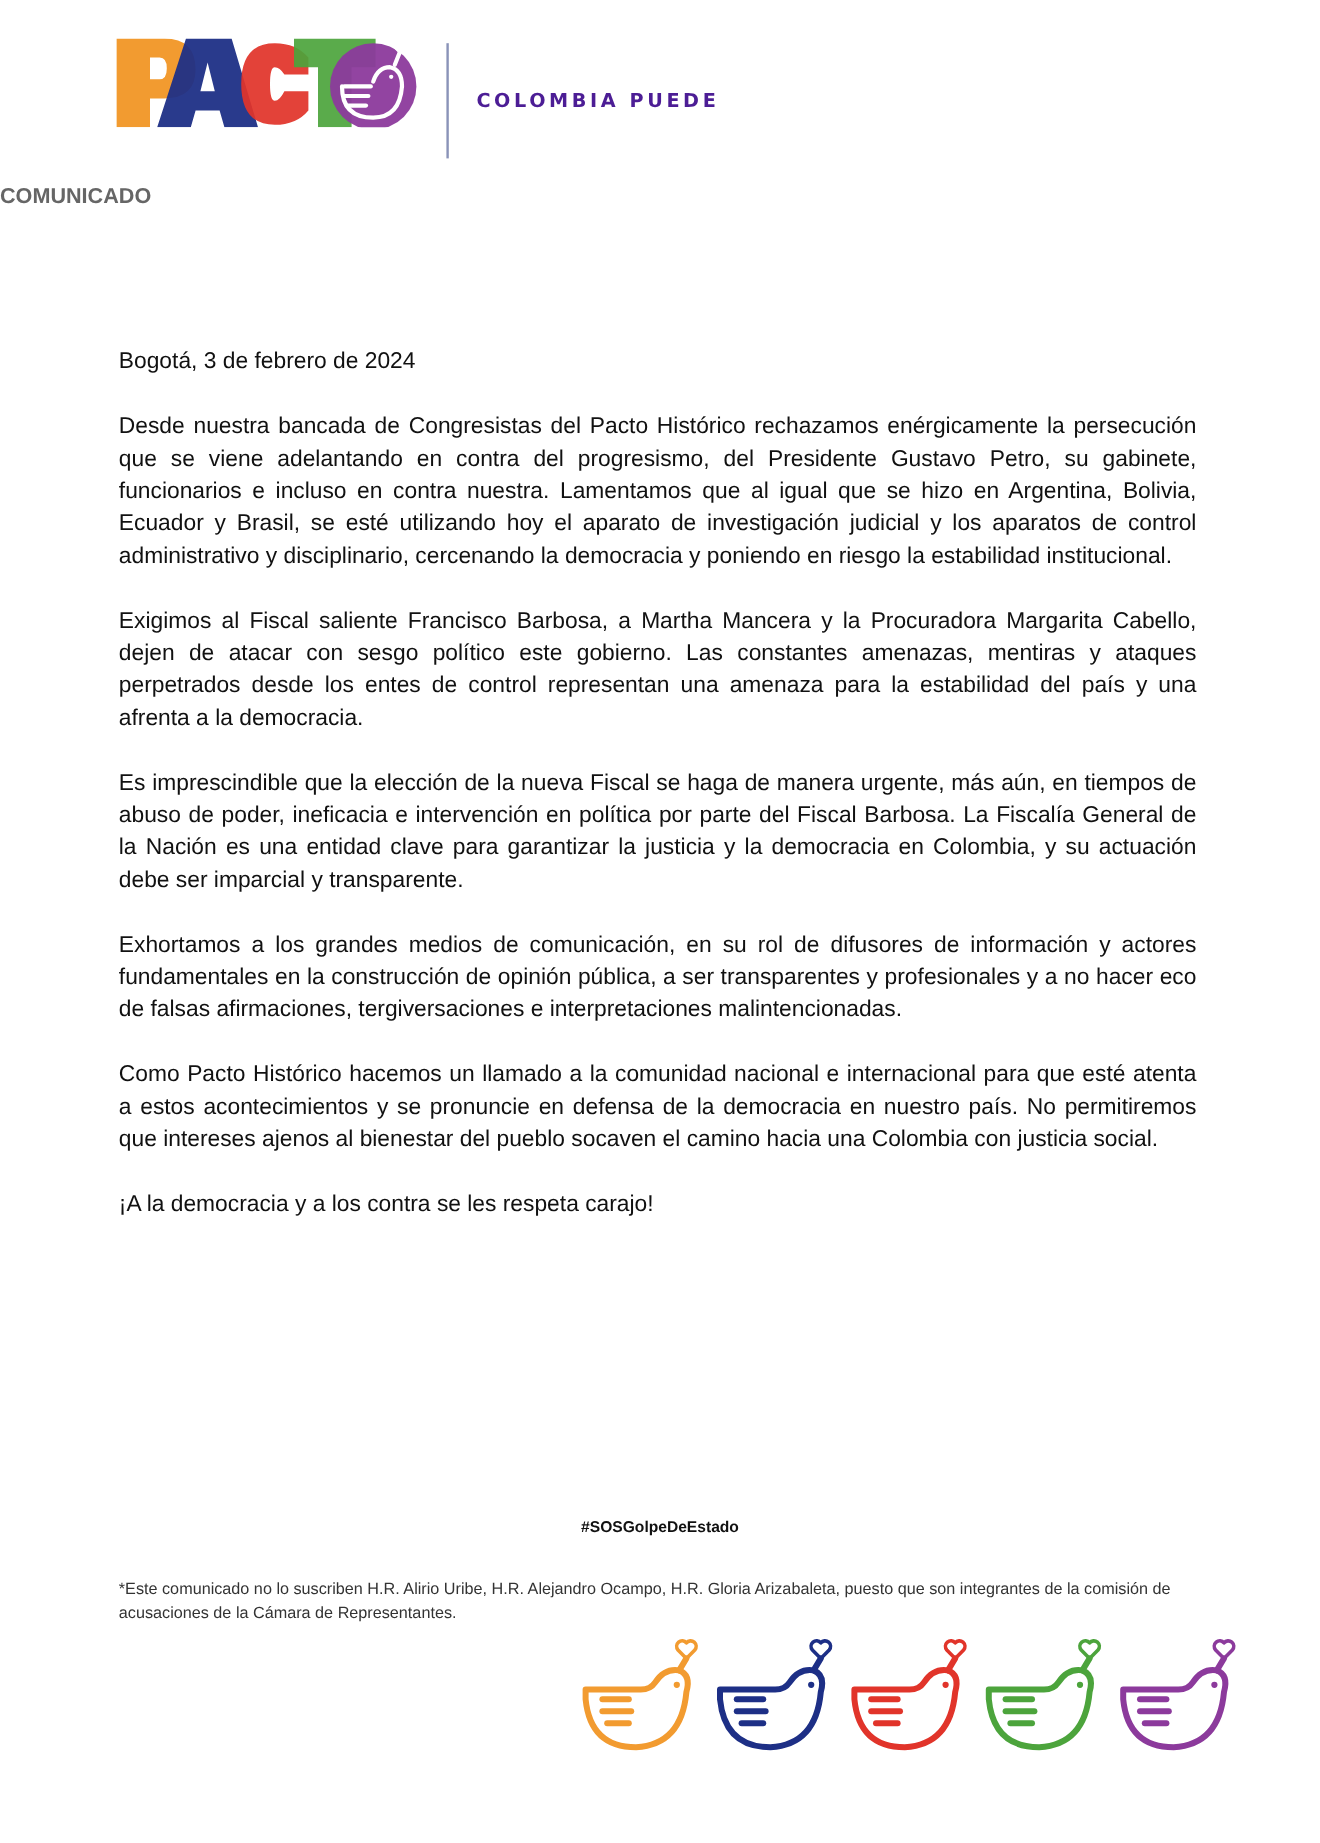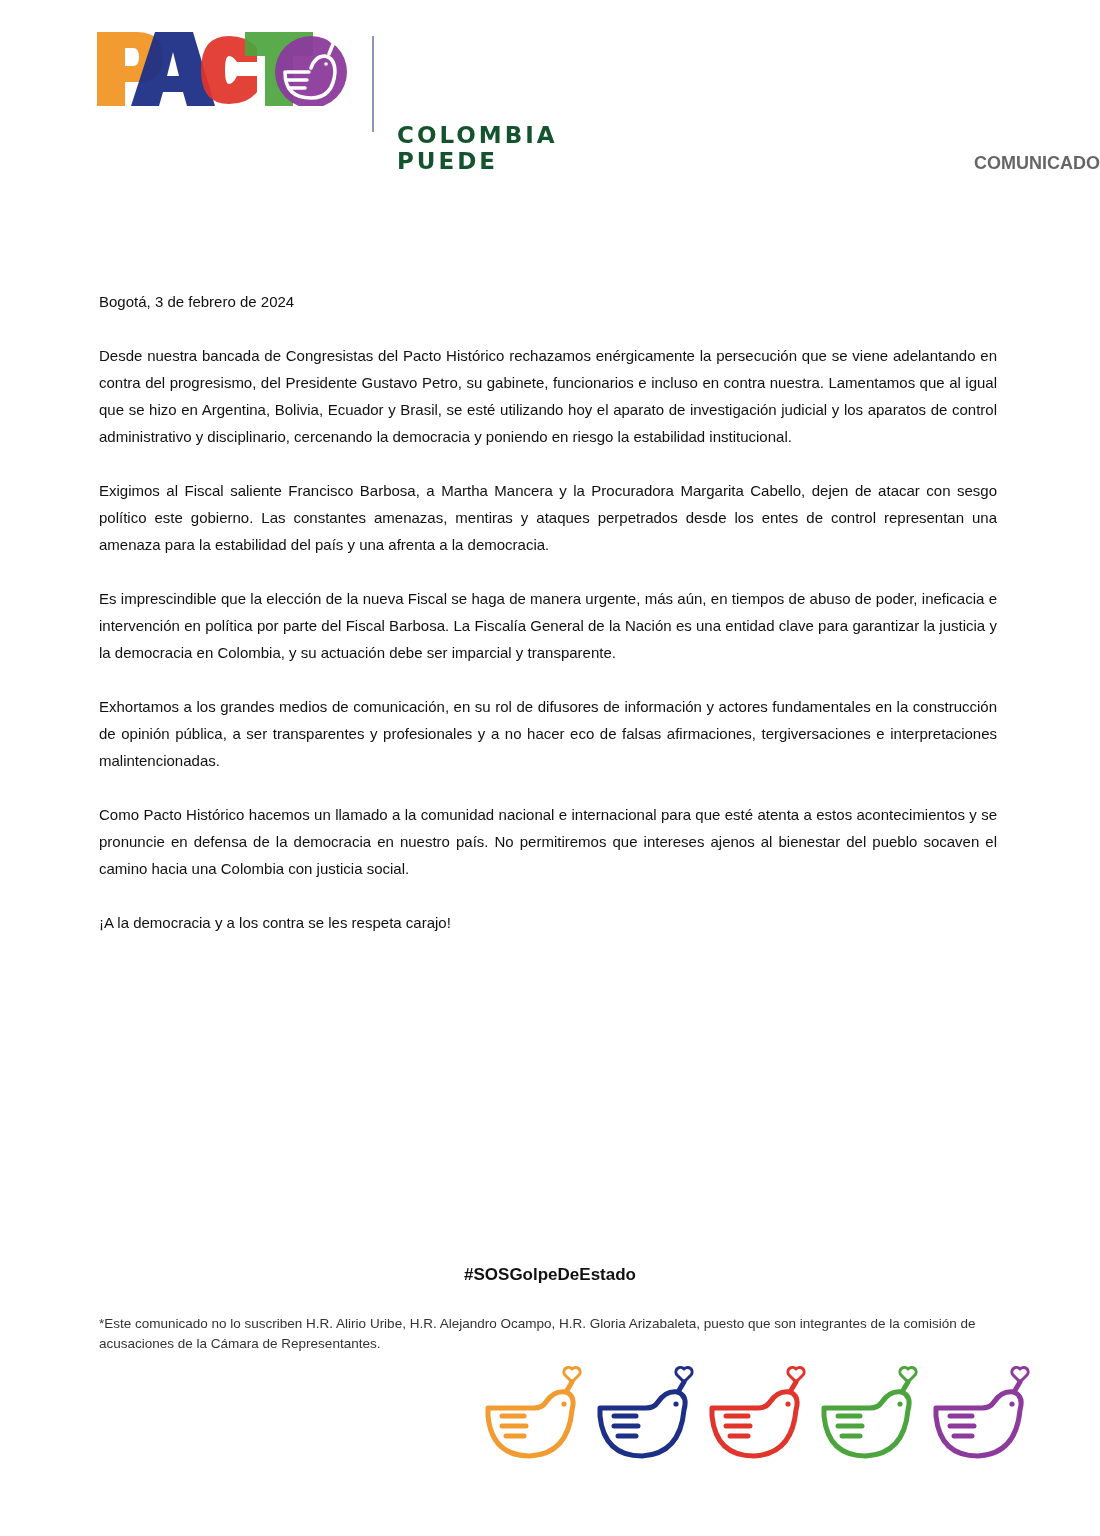--- a/index.html
+++ b/index.html
@@ -4,31 +4,31 @@
 <style>
   html, body { margin: 0; padding: 0; background: #ffffff; }
   body { width: 1100px; height: 1536px; position: relative; overflow: hidden;
          font-family: "Liberation Sans", sans-serif; color: #111; }
   .header { position: absolute; left: 97px; top: 32px; width: 560px; height: 104px; }
   .logo-word { position: absolute; left: 0; top: 0; width: 252px; height: 74px; }
   .logo-sub { position: absolute; left: 2px; top: 78px; font-family: "DejaVu Sans", sans-serif;
               font-weight: bold; font-size: 27px; letter-spacing: 13px; color: #1d2f86; }
   .divider { position: absolute; left: 275px; top: 4px; width: 2px; height: 96px; background: #8a93b8; }
   .slogan { position: absolute; left: 300px; top: 42px; font-family: "DejaVu Sans", sans-serif;
-            font-weight: bold; font-size: 23px; letter-spacing: 3px; color: #14532d; margin-top: 48px; }
-  .label { position: absolute; left: 0; width: 1100px; top: 153px; text-align: right;
+            font-weight: bold; font-size: 16px; letter-spacing: 3px; color: #4c1d95; }
+  .label { position: absolute; left: 0; width: 1100px; top: 153px; text-align: left;
            font-weight: bold; font-size: 18px; color: #666; }
   .title { position: absolute; left: 100px; width: 900px; top: 206px; text-align: center;
            font-weight: bold; font-size: 18.5px; line-height: 28px; color: #111; }
-  .body { position: absolute; left: 99px; width: 898px; top: 288px; font-size: 15px;
+  .body { position: absolute; left: 99px; width: 898px; top: 288px; font-size: 19px;
           line-height: 27px; color: #111; }
   .body p { margin: 0 0 27px 0; text-align: justify; }
   .body p.left { text-align: left; }
   .hashtag { position: absolute; left: 0; width: 1100px; top: 1265px; text-align: center;
-             font-weight: bold; font-size: 17px; color: #111; }
+             font-weight: bold; font-size: 13px; color: #111; }
   .footnote { position: absolute; left: 99px; width: 898px; top: 1314px; font-size: 13.5px;
               line-height: 20px; color: #333; text-align: left; }
   .doves { position: absolute; left: 484px; top: 1364px; width: 550px; height: 100px; display: flex; gap: 10px; }
   .dove { width: 102px; height: 100px; }
 </style>
 </head>
 <body>
 
 <div class="header">
   <svg class="logo-word" viewBox="0 0 252 74">

